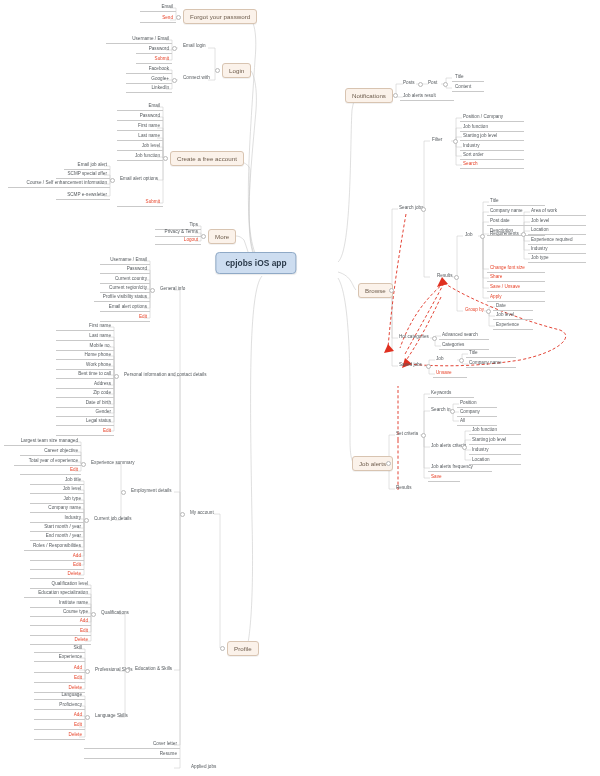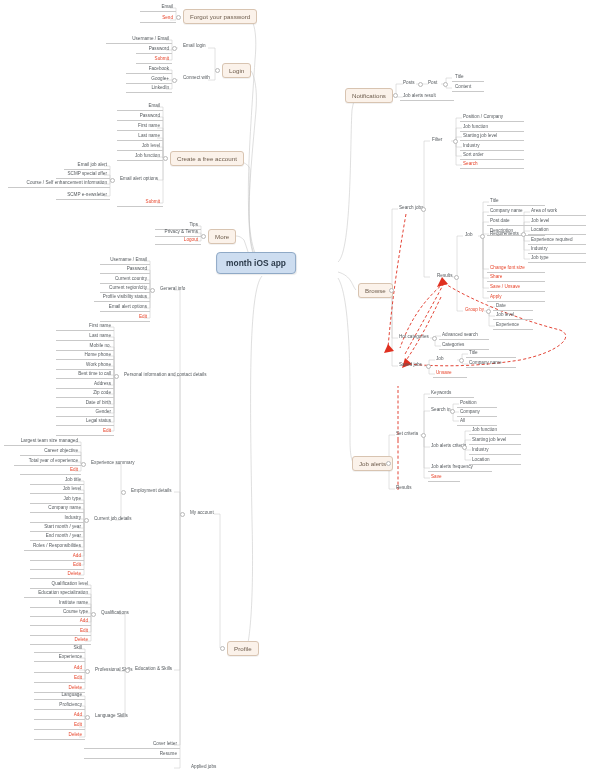--- a/index.html
+++ b/index.html
@@ -144,21 +144,21 @@
     <path d="M398 440 C 398 420, 398 400, 398 386"></path>
     <path d="M398 440 C 398 460, 398 478, 398 492"></path>
   </g>
   <g fill="#e03020" stroke="none">
     <polygon points="442,277 448,284 437,287"></polygon>
     <polygon points="405,358 412,364 402,368"></polygon>
     <polygon points="388,344 394,351 384,353"></polygon>
   </g>
 </svg>
 
-<div class="node n-root" style="left:256px;top:252px;transform:translateX(-50%);">month iOS app</div>
+<div class="node n-root" style="left:256px;top:252px;transform:translateX(-50%);">cpjobs iOS app</div>
 
 <div class="node n-main" style="left:183px;top:9px;">Forgot your password</div>
 <div class="node n-leaf ta-r" style="left:140px;top:4px;width:30px;">Email</div>
 <div class="node n-leaf n-red ta-r" style="left:140px;top:15px;width:30px;">Send</div>
 
 <div class="node n-main" style="left:222px;top:63px;">Login</div>
 <div class="node n-plain" style="left:180px;top:43px;">Email login</div>
 <div class="node n-plain" style="left:180px;top:75px;">Connect with</div>
 
 <div class="node n-leaf ta-r" style="left:106px;top:36px;width:60px;">Username / Email</div>

